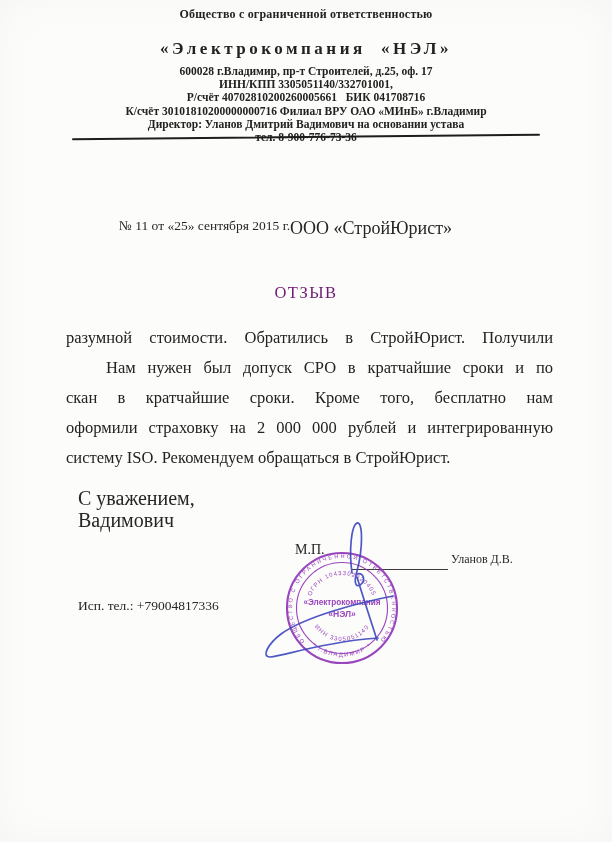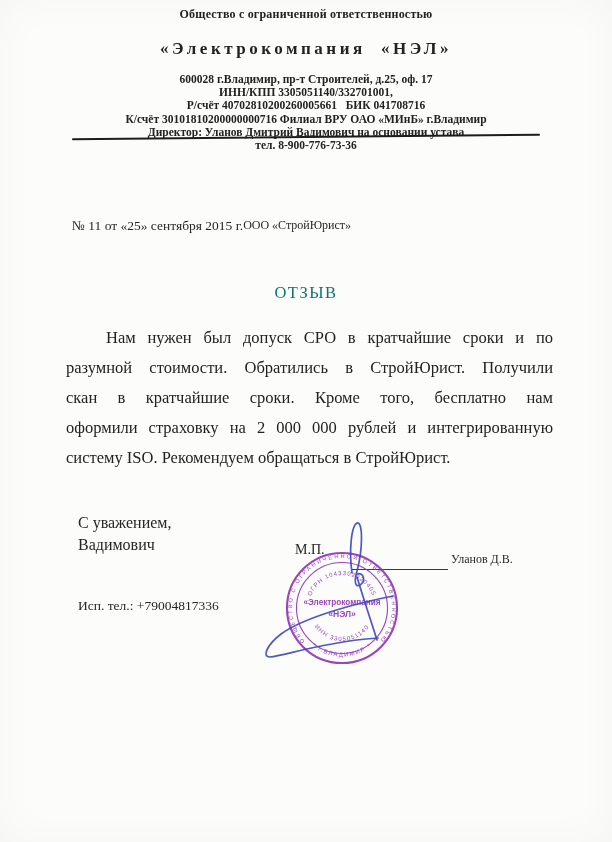--- a/index.html
+++ b/index.html
@@ -6,40 +6,40 @@
   .page {
     position:relative; width:612px; height:842px; margin:0 auto;
     background:#fcfcfa; overflow:hidden;
     font-family:"Liberation Serif", serif; color:#262626;
     box-shadow: inset 0 0 40px rgba(0,0,0,0.03);
   }
   
   .header { position:absolute; top:7px; left:0; right:0; text-align:center; color:#222; font-weight:bold; }
   .org-type { font-size:12px; letter-spacing:0.2px; }
   .company-name { font-size:17px; letter-spacing:3.5px; margin-top:17px; white-space:pre; }
-  .header-details { margin-top:14px; }
+  .header-details { margin-top:6px; }
   .hdr-line { font-size:11.5px; line-height:13.2px; white-space:pre; }
   
   .rule { position:absolute; left:72px; top:136px; width:468px; height:2.4px;
           background:#1d1d1d; transform:rotate(-0.55deg); border-radius:1px; }
   
   .ref-row { position:absolute; top:218px; left:72px; right:72px;
-             display:flex; justify-content:flex-start; font-size:13.5px; }
-  .recipient { margin-right:41px; font-size:12px; }
+             display:flex; justify-content:center; font-size:13.5px; }
+  .recipient { margin-right:41px; font-size:18px; }
   
   .title { position:absolute; top:283px; left:0; right:0; text-align:center;
-           font-size:16.5px; letter-spacing:1.5px; color:#0f766e; }
+           font-size:16.5px; letter-spacing:1.5px; color:#701a75; }
   
   .body-block { position:absolute; top:323px; left:66px; width:487px;
                 font-size:16.5px; line-height:30px; color:#222; }
   .body-line { text-align:justify; text-align-last:justify; }
   .body-line.first { text-indent:40px; }
   .body-line.last { text-align-last:left; }
   
-  .signoff { position:absolute; top:512px; left:78px; font-size:16px; line-height:21.6px; }
+  .signoff { position:absolute; top:488px; left:78px; font-size:20px; line-height:21.6px; }
   .seal-mark { position:absolute; left:295px; top:542px; font-size:14px; }
   .sig-line { position:absolute; left:352px; top:569px; width:96px; height:1.3px; background:#3a3a3a; }
   .signer-name { position:absolute; left:451px; top:552px; font-size:12px; }
   .executor { position:absolute; left:78px; top:598px; font-size:13.5px; }
   
   .stamp-svg { position:absolute; left:267px; top:533px; width:150px; height:150px; opacity:0.92; }
   .signature-svg { position:absolute; left:0; top:0; width:612px; height:842px; pointer-events:none; }
 </style>
 </head>
 <body>
@@ -62,22 +62,22 @@
   <div class="rule"></div>
 
   <div class="ref-row">
     <span>№ 11 от «25» сентября 2015 г.</span>
     <span class="recipient">ООО «СтройЮрист»</span>
   </div>
 
   <div class="title">ОТЗЫВ</div>
 
   <div class="body-block">
+      <div class="body-line">разумной стоимости. Обратились в СтройЮрист. Получили</div>
       <div class="body-line first">Нам нужен был допуск СРО в кратчайшие сроки и по</div>
-      <div class="body-line">разумной стоимости. Обратились в СтройЮрист. Получили</div>
       <div class="body-line">скан в кратчайшие сроки. Кроме того, бесплатно нам</div>
       <div class="body-line">оформили страховку на 2 000 000 рублей и интегрированную</div>
       <div class="body-line last">систему ISO. Рекомендуем обращаться в СтройЮрист.</div>
     </div>
 
   <div class="signoff">
     <div>С уважением,</div>
     <div>Вадимович</div>
   </div>
 

